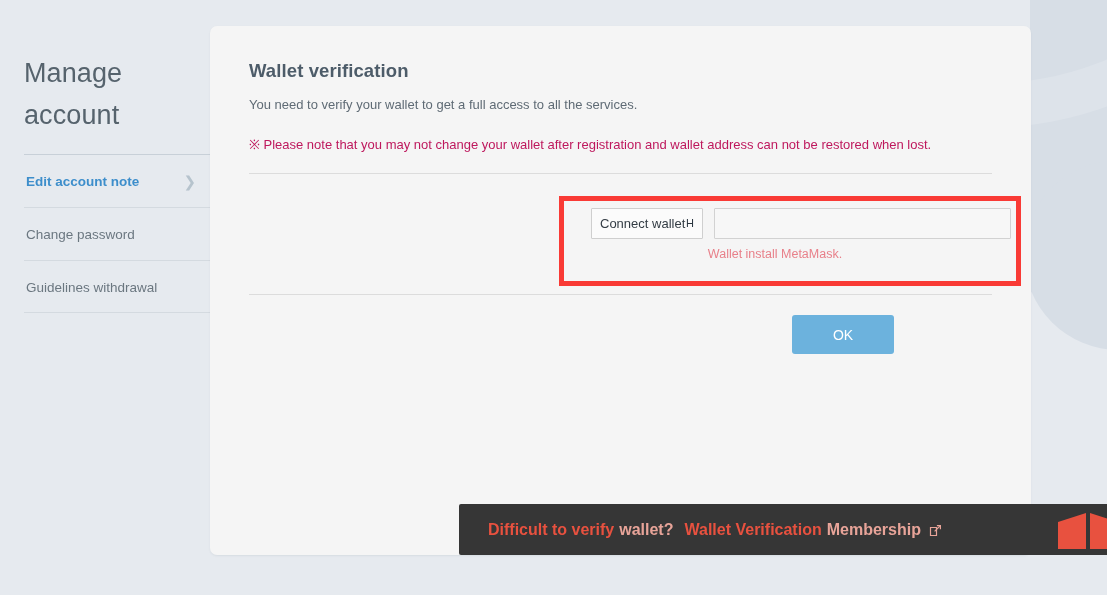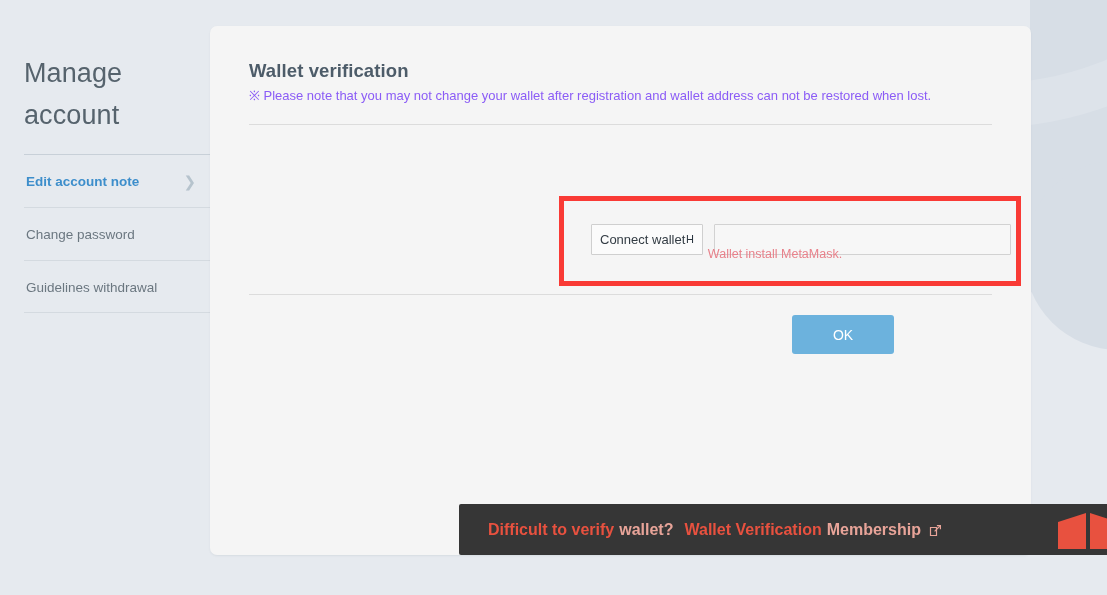--- a/index.html
+++ b/index.html
@@ -129,44 +129,44 @@
     font-weight: bold;
     color: #4d5c69;
     letter-spacing: .1px;
   }
   #panel-desc {
     margin: 15px 0 0 0;
     font-size: 13px;
     color: #5f6b75;
   }
   #panel-note {
-    margin: 4px 0 0 0;
+    margin: 23px 0 0 0;
     font-size: 13px;
-    color: #8b5cf6;
+    color: #be185d;
   }
   .divider {
     height: 1px;
     background: #dcdcdc;
     margin-top: 20px;
   }
 
   
   #form-highlight {
     position: absolute;
     left: 349px;
     top: 170px;
     width: 462px;
     height: 90px;
     border: 5px solid #f93a35;
     box-sizing: border-box;
   }
   #form-row {
     position: absolute;
     left: 381px;
-    top: 198px;
+    top: 182px;
     display: flex;
     align-items: center;
   }
   #wallet-select {
     width: 112px;
     height: 31px;
     box-sizing: border-box;
     border: 1px solid #cfcfcf;
     background: #fbfbfb;
     color: #333c44;
@@ -292,20 +292,21 @@
 
   <div class="side-item">
     <span>Guidelines withdrawal</span>
   </div>
 </div>
 
 <div id="card">
 
   <div id="card-inner">
     <h2 id="panel-title">Wallet verification</h2>
+    <p id="panel-desc">You need to verify your wallet to get a full access to all the services.</p>
     <p id="panel-note">※ Please note that you may not change your wallet after registration and wallet address can not be restored when lost.</p>
     <div class="divider"></div>
   </div>
 
   <div id="form-highlight"></div>
 
   <div id="form-row">
     <span id="select-wrap">
       <select id="wallet-select">
         <option>Connect wallet</option>

